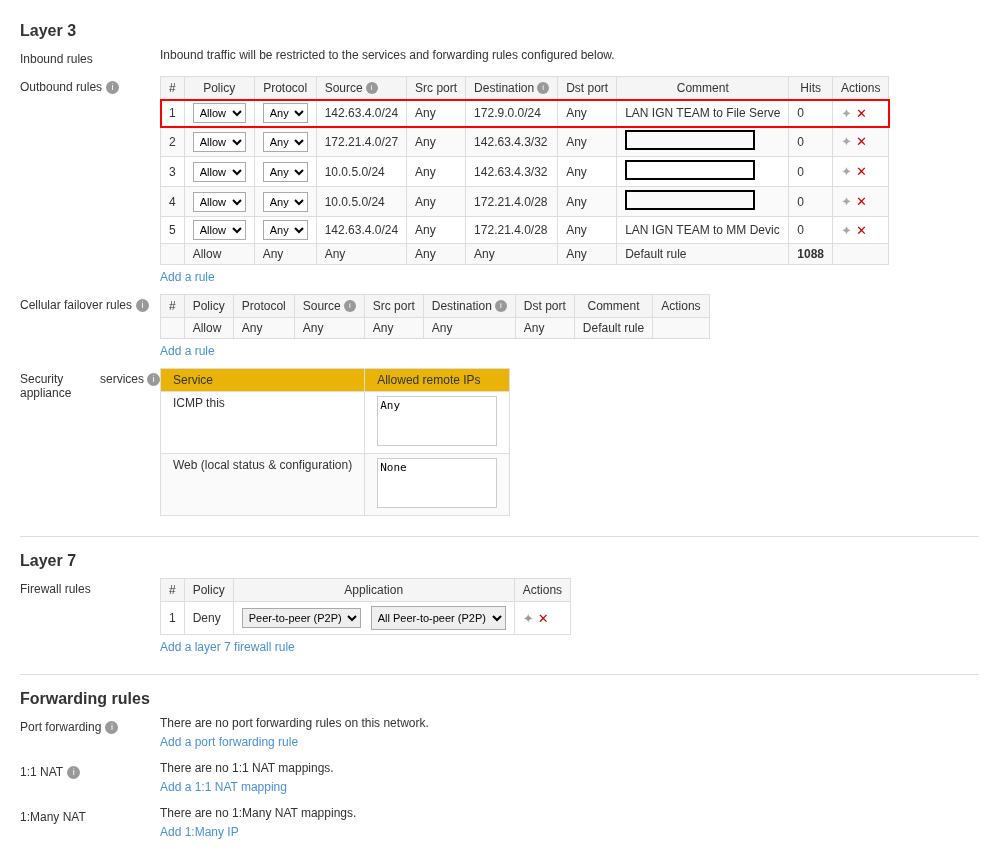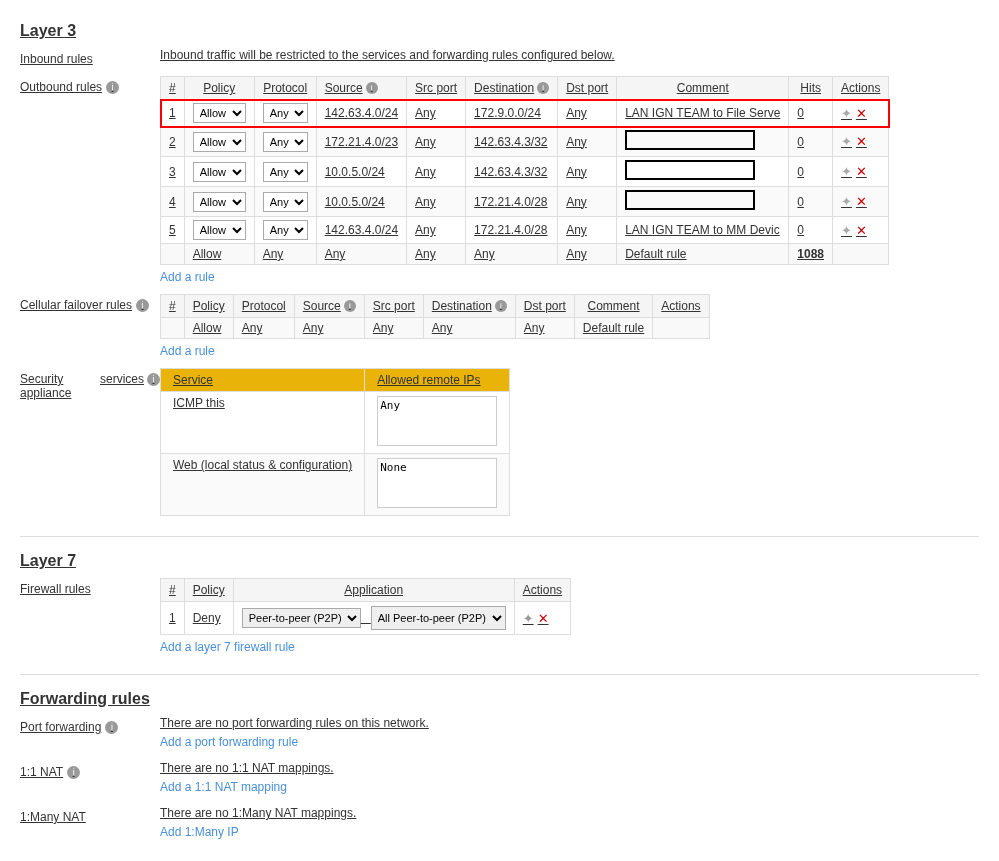--- a/index.html
+++ b/index.html
@@ -1,20 +1,20 @@
 <!DOCTYPE html>
 <html><head>
   <meta charset="utf-8">
   <style>
     * { box-sizing: border-box; margin: 0; padding: 0; }
     body { font-family: Arial, sans-serif; font-size: 12px; color: #333; background: #fff; padding: 10px 20px; }
     
     h2 { font-size: 16px; font-weight: bold; color: #333; margin: 12px 0 8px 0; }
     
-    .section { margin-bottom: 20px; text-decoration: underline; }
+    .section { margin-bottom: 20px; }
     
     .section-row { display: flex; align-items: flex-start; margin-bottom: 10px; }
     .section-label { width: 140px; min-width: 140px; font-size: 12px; color: #333; padding-top: 4px; display: flex; align-items: flex-end; gap: 4px; }
     .section-label .info-icon { display: inline-block; width: 13px; height: 13px; border-radius: 50%; background: #999; color: #fff; text-align: center; line-height: 13px; font-size: 9px; cursor: pointer; }
     .section-content { flex: 1; }
     
     .inbound-desc { font-size: 12px; color: #333; margin-left: 0; }
     
     table { border-collapse: collapse; font-size: 12px; }
     table th { background: #f5f5f5; border: 1px solid #ddd; padding: 4px 8px; font-weight: normal; color: #333; white-space: nowrap; }
@@ -102,21 +102,21 @@
                 <div class="action-icons">
                   <span class="action-icon" style="color: rgb(170, 170, 170);">✦</span>
                   <span class="action-icon" style="color: rgb(204, 0, 0);">✕</span>
                 </div>
               </td>
             </tr>
             <tr>
               <td>2</td>
               <td><select class="policy-sel"><option>Allow</option></select></td>
               <td><select class="policy-sel"><option>Any</option></select></td>
-              <td>172.21.4.0/23</td>
+              <td>172.21.4.0/27</td>
               <td>Any</td>
               <td>142.63.4.3/32</td>
               <td>Any</td>
               <td><div style="display: inline-block; border: 2px solid rgb(0, 0, 0); width: 130px; height: 20px;"></div></td>
               <td>0</td>
               <td>
                 <div class="action-icons">
                   <span class="action-icon" style="color: rgb(170, 170, 170);">✦</span>
                   <span class="action-icon" style="color: rgb(204, 0, 0);">✕</span>
                 </div>

